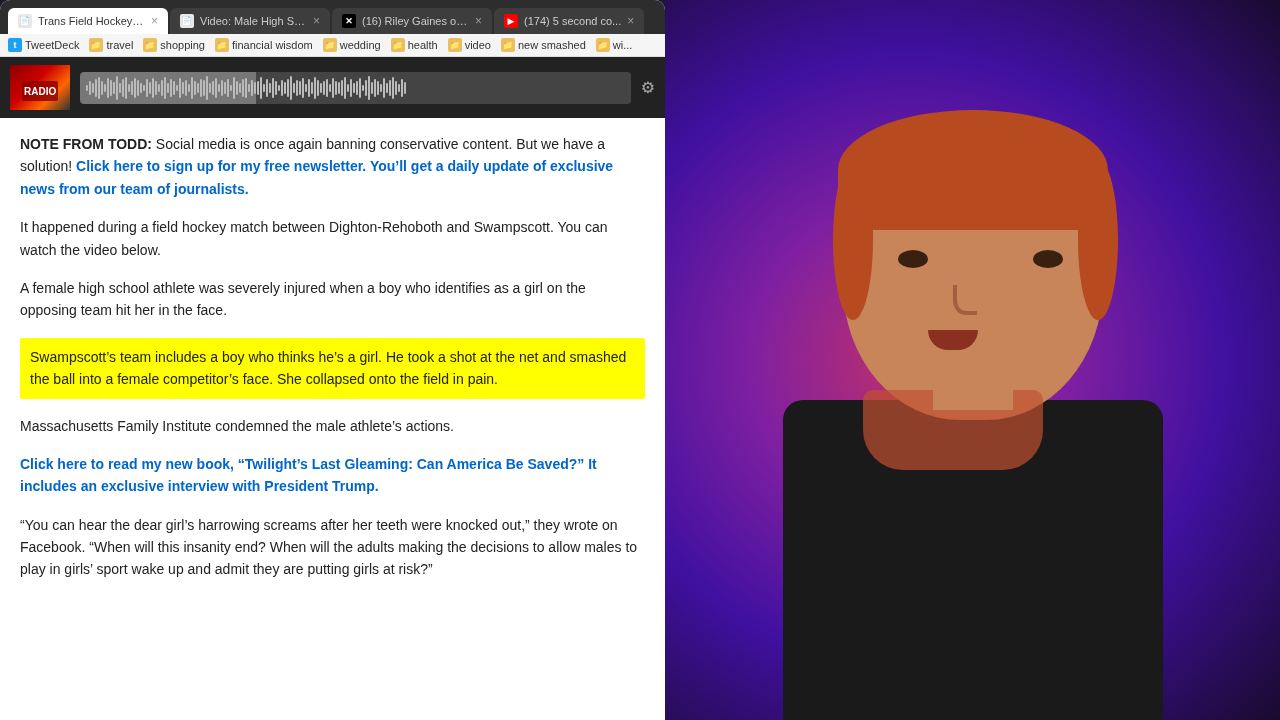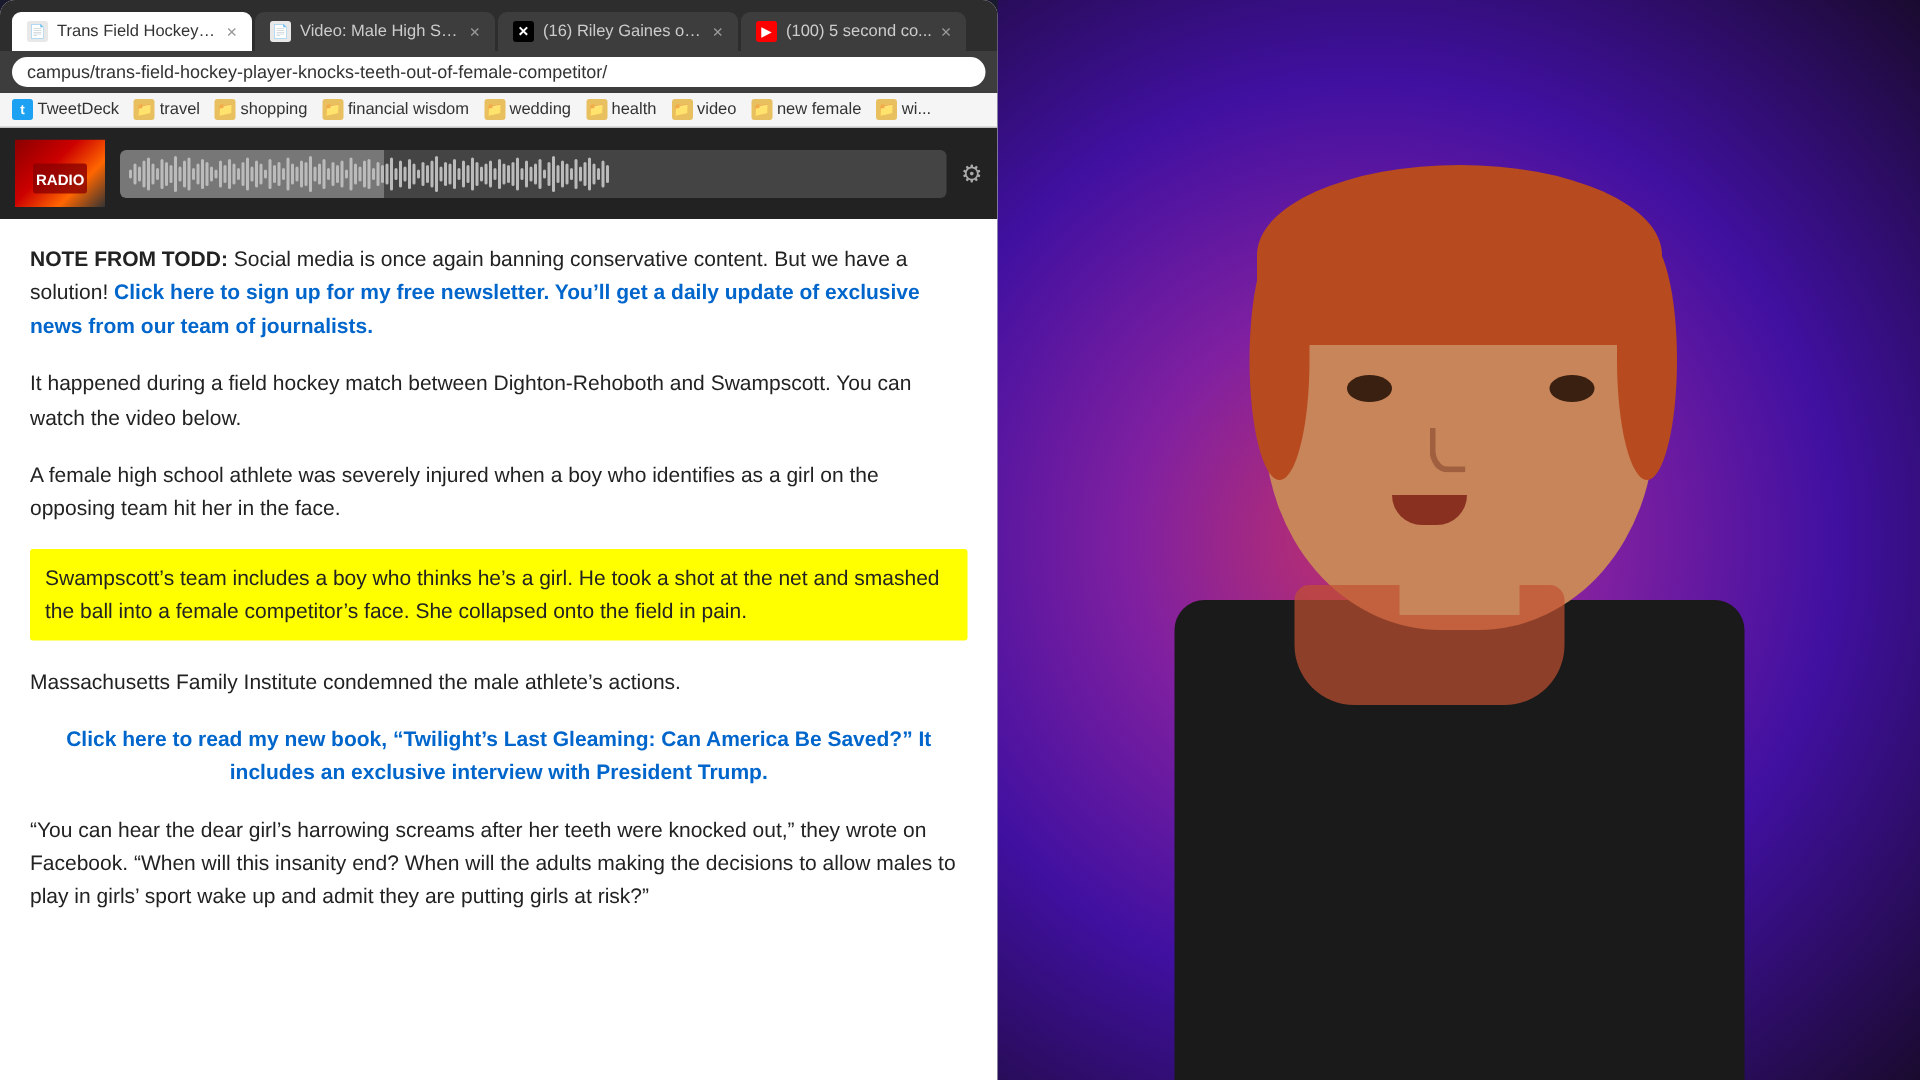--- a/index.html
+++ b/index.html
@@ -223,21 +223,20 @@
 
     .highlighted-paragraph {
       background: #ffff00;
       padding: 8px 10px;
       margin-bottom: 16px;
       border-radius: 2px;
     }
 
     .link-paragraph {
       margin-bottom: 16px;
-      text-align: center;
     }
 
     .article-link {
       color: #0066cc;
       font-weight: bold;
       text-decoration: none;
       cursor: pointer;
     }
 
     
@@ -448,30 +447,27 @@
       </div>
 
       <div class="tab">
         <div class="tab-favicon x" style="font-size:9px; font-weight:bold;">✕</div>
         <span class="tab-label">(16) Riley Gaines on X: "It's re...</span>
         <span class="tab-close">×</span>
       </div>
 
       <div class="tab">
         <div class="tab-favicon youtube" style="font-size:9px;">▶</div>
-        <span class="tab-label">(100) 5 second co...</span>
+        <span class="tab-label">(174) 5 second co...</span>
         <span class="tab-close">×</span>
       </div>
 
     </div>
   </div>
 
-  <div class="address-bar-row">
-    <div class="address-bar">campus/trans-field-hockey-player-knocks-teeth-out-of-female-competitor/</div>
-  </div>
 
   <div class="bookmarks-bar">
     <div class="bookmark-item">
       <div class="bookmark-icon twitter" style="background:#1da1f2; color:white; font-size:9px; font-weight:bold;">t</div>
       <span>TweetDeck</span>
     </div>
     <div class="bookmark-item">
       <div class="bookmark-icon folder" style="background:#e8c060; font-size:9px;">📁</div>
       <span>travel</span>
     </div>
@@ -490,21 +486,21 @@
     <div class="bookmark-item">
       <div class="bookmark-icon folder" style="background:#e8c060; font-size:9px;">📁</div>
       <span>health</span>
     </div>
     <div class="bookmark-item">
       <div class="bookmark-icon folder" style="background:#e8c060; font-size:9px;">📁</div>
       <span>video</span>
     </div>
     <div class="bookmark-item">
       <div class="bookmark-icon folder" style="background:#e8c060; font-size:9px;">📁</div>
-      <span>new female</span>
+      <span>new smashed</span>
     </div>
     <div class="bookmark-item">
       <div class="bookmark-icon folder" style="background:#e8c060; font-size:9px;">📁</div>
       <span>wi...</span>
     </div>
   </div>
 
   <div class="page-content">
 
     <div class="audio-player">

